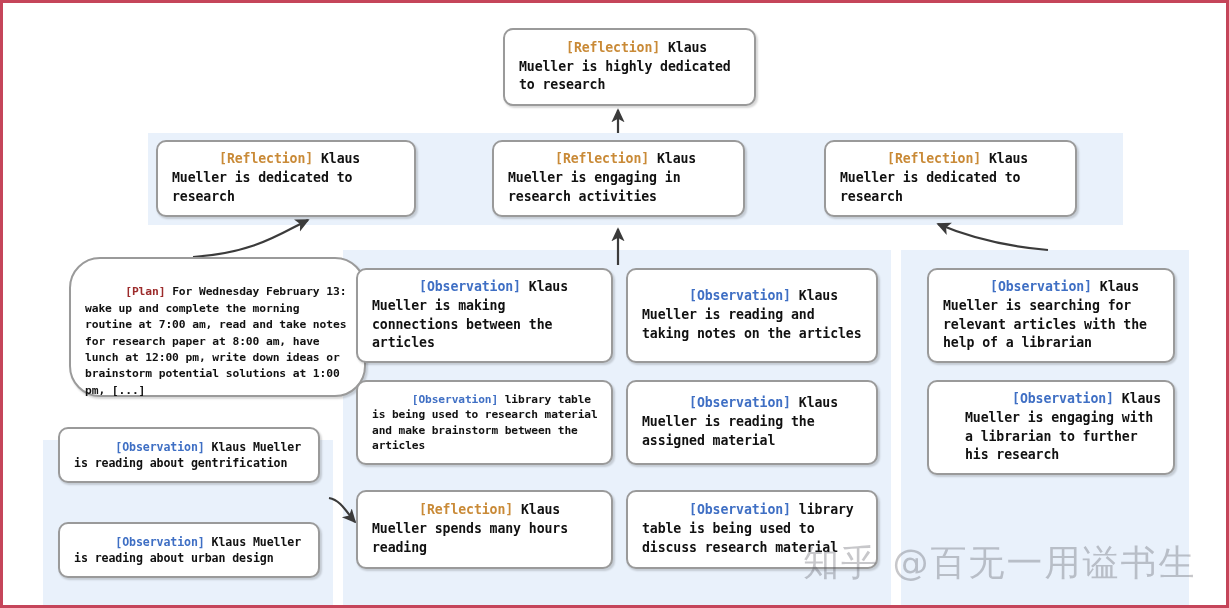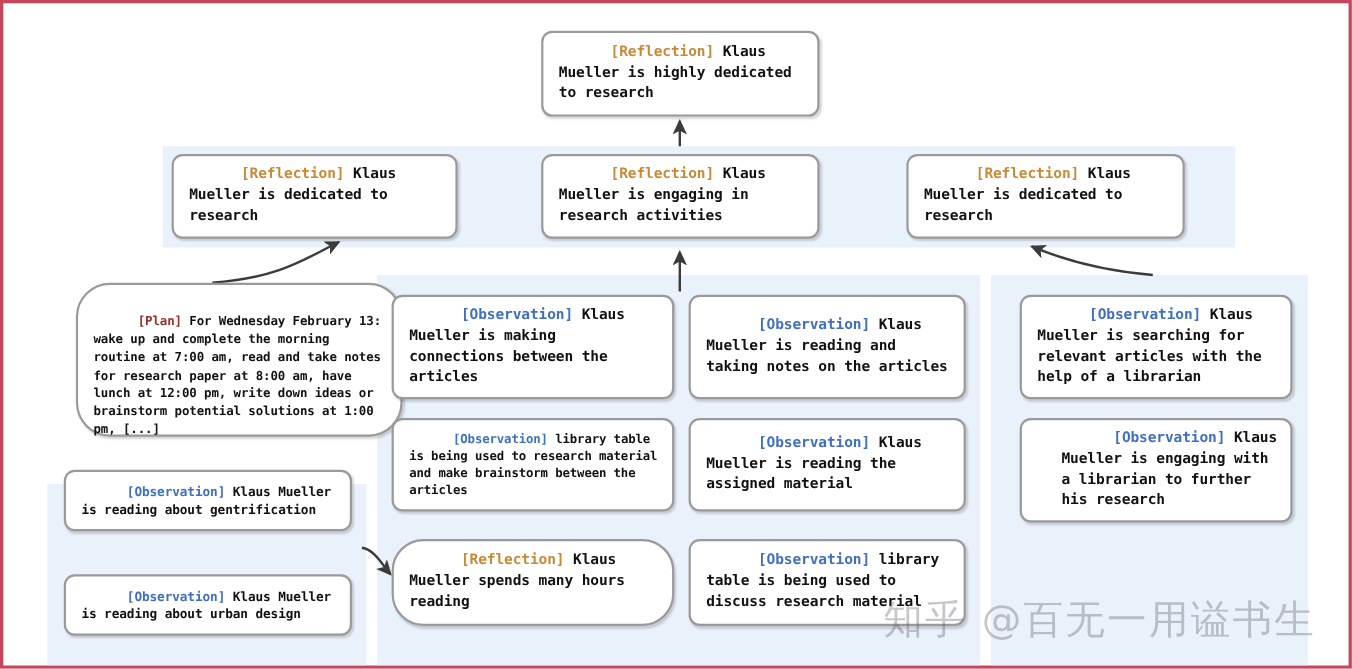--- a/index.html
+++ b/index.html
@@ -51,34 +51,34 @@
   .tag-reflection  { color: #c98a37; }
   .tag-observation { color: #3f6fc4; }
   .tag-plan        { color: #9c2b2b; }
 
   
   .small { font-size: 11.2px; line-height: 1.38; }
   .tiny  { font-size: 11.6px; line-height: 1.42; }
   .plan  { font-size: 11.3px; line-height: 1.45; align-items: flex-start; }
 
   
-  #card-top        { left: 489px; top: 25px;  width: 253px; height: 78px; }
+  #card-top        { left: 500px; top: 25px;  width: 253px; height: 78px; }
 
   #card-ref-1      { left: 153px; top: 137px; width: 260px; height: 77px; }
   #card-ref-2      { left: 489px; top: 137px; width: 253px; height: 77px; }
   #card-ref-3      { left: 821px; top: 137px; width: 253px; height: 77px; }
 
   #card-plan       { left: 66px;  top: 254px; width: 297px; height: 140px; border-radius: 31px; }
 
   #card-obs-l1     { left: 55px;  top: 424px; width: 262px; height: 56px; }
   #card-obs-l2     { left: 55px;  top: 519px; width: 262px; height: 56px; }
 
   #card-m1         { left: 353px; top: 265px; width: 257px; height: 95px; }
   #card-m2         { left: 353px; top: 377px; width: 257px; height: 85px; }
-  #card-m3         { left: 353px; top: 487px; width: 257px; height: 79px; border-radius: 29px; }
+  #card-m3         { left: 353px; top: 487px; width: 257px; height: 79px; }
 
   #card-c1         { left: 623px; top: 265px; width: 252px; height: 95px; }
   #card-c2         { left: 623px; top: 377px; width: 252px; height: 85px; }
   #card-c3         { left: 623px; top: 487px; width: 252px; height: 79px; }
 
   #card-r1         { left: 924px; top: 265px; width: 248px; height: 95px; align-items: center; }
   #card-r2         { left: 924px; top: 377px; width: 248px; height: 95px; padding-left: 36px; }
   #card-r3         { left: 924px; top: 487px; width: 248px; height: 95px; }
 
   

